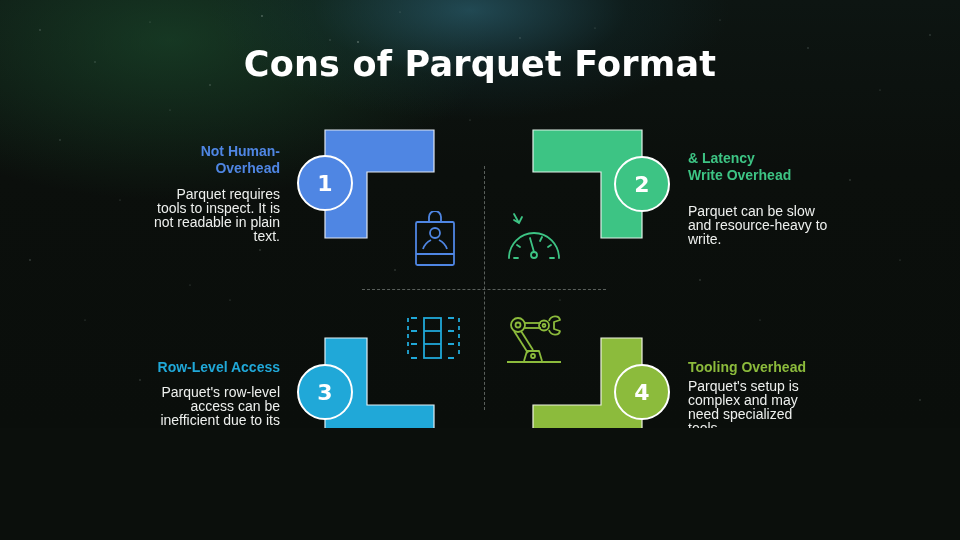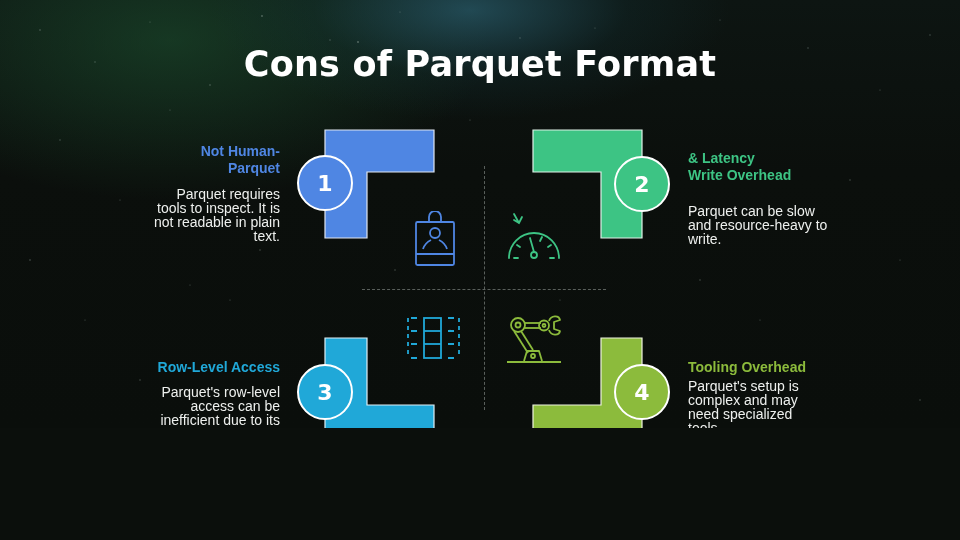--- a/index.html
+++ b/index.html
@@ -116,21 +116,21 @@
 
   <svg class="shape" style="left:324px;top:129px" width="112" height="111" viewBox="0 0 112 111">
     <path d="M1 1 H110 V43 H43 V109 H1 Z" fill="#4f86e3" stroke="#dfe6f2" stroke-width="1.2"></path>
   </svg>
   <div class="num-circle" style="left:297px;top:155px;background:#4f86e3;">
     <span>1</span>
   </div>
   <div class="text-block left" style="left:130px;top:143px;">
     <div class="heading" style="color:#4f86e3;">
       <div>Not Human-</div>
-      <div>Parquet</div>
+      <div>Overhead</div>
     </div>
     <div class="desc" style="margin-left:20px;">Parquet requires tools to inspect. It is not readable in plain text.</div>
   </div>
 
   <svg class="shape" style="left:532px;top:129px" width="112" height="111" viewBox="0 0 112 111">
     <path d="M1 1 H110 V109 H69 V43 H1 Z" fill="#3dc484" stroke="#dff2e8" stroke-width="1.2"></path>
   </svg>
   <div class="num-circle" style="left:614px;top:156px;background:#3dc484;">
     <span>2</span>
   </div>

